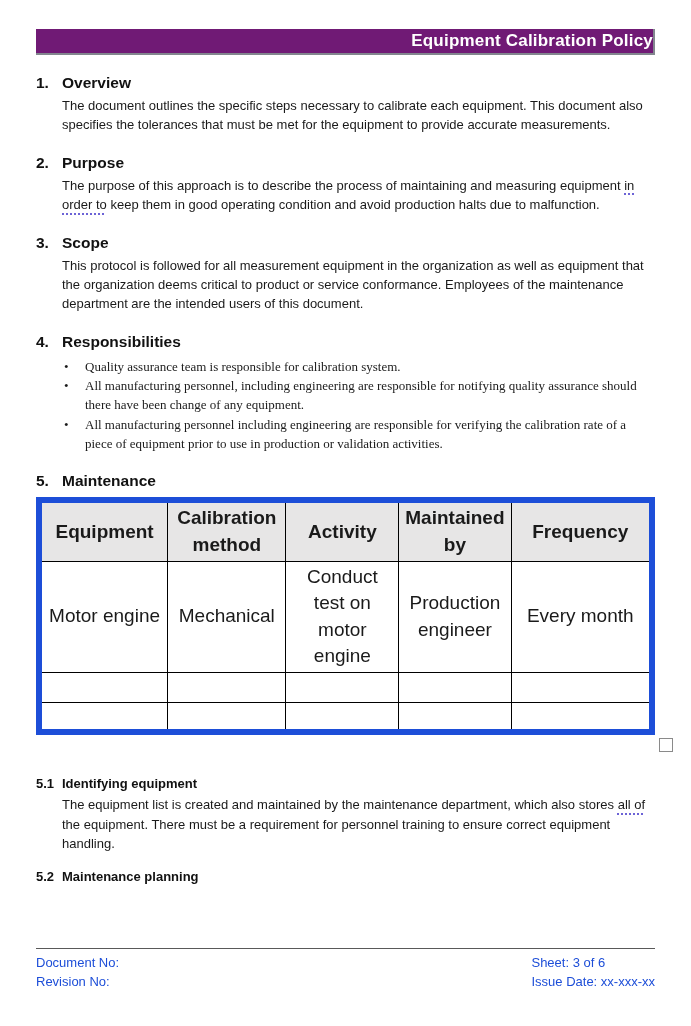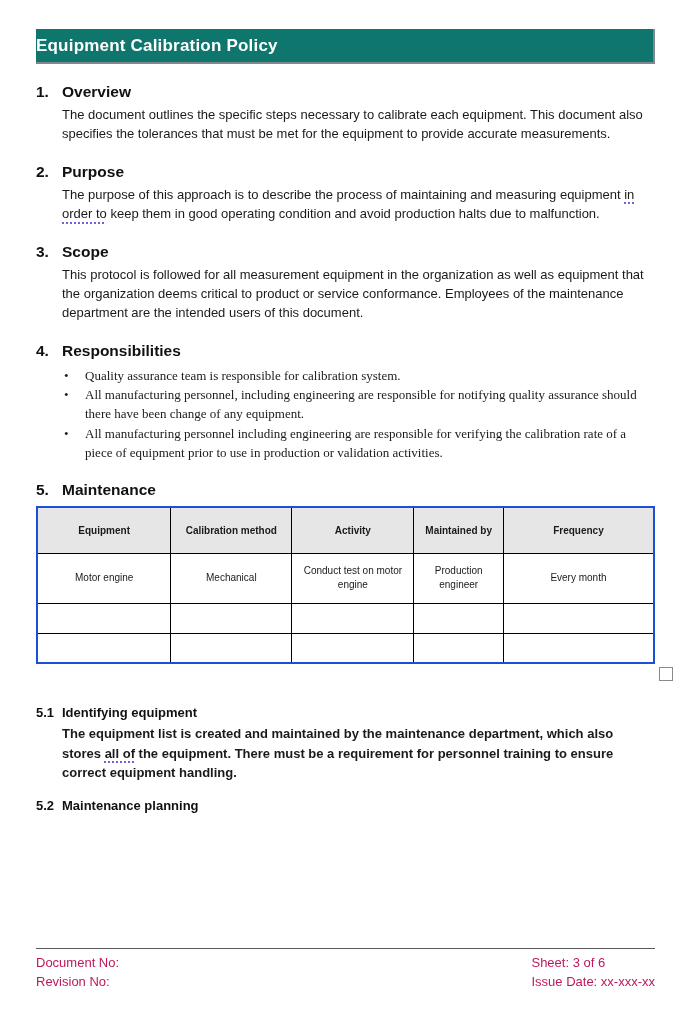--- a/index.html
+++ b/index.html
@@ -7,60 +7,60 @@
   body {
     width: 691px; height: 1026px;
     position: relative; overflow: hidden;
     font-family: "Liberation Sans", sans-serif;
     color: #1a1a1a;
   }
   .page { padding: 29px 36px 0 36px; }
 
   
   .banner {
-    height: 35px;
-    background: #0f766e;
+    height: 26px;
+    background: #701a75;
     border-right: 2px solid #82868e;
     border-bottom: 2px solid #82868e;
-    display: flex; align-items: center; justify-content: flex-start;
+    display: flex; align-items: center; justify-content: flex-end;
     color: #ffffff; font-weight: bold; font-size: 17px; letter-spacing: .2px;
   }
 
   
   .sec-head { display: flex; margin-top: 18px; font-weight: bold; font-size: 15.5px; line-height: 19px; color: #111; }
   .sec-head .num { width: 26px; flex: 0 0 26px; }
 
   .sub-head { display: flex; margin-top: 40px; font-weight: bold; font-size: 13px; line-height: 17px; color: #111; }
   .sub-head .num { width: 26px; flex: 0 0 26px; }
   .sub-head.tight { margin-top: 14px; }
 
   .body-text {
     margin: 4px 0 0 26px;
     font-size: 13px; line-height: 19.4px;
     max-width: 600px;
   }
-  .sub-body { margin-top: 3px; font-weight: bold; }
+  .sub-body { margin-top: 3px; }
 
   .squiggle {
     text-decoration: underline dotted #6C63D6 2px;
     text-underline-offset: 4px;
   }
 
   
   ul.bullets { list-style: none; margin: 6px 0 0 26px; font-size: 13px; line-height: 19.3px; max-width: 600px; font-family: Liberation Serif, serif; }
   ul.bullets li { position: relative; padding-left: 23px; }
   ul.bullets li::before { content: "\2022"; position: absolute; left: 2px; }
 
   
   .table-wrap { position: relative; margin-top: 7px; }
   table.maint {
     width: 100%;
     border-collapse: collapse;
-    border: 2px solid #1d4ed8;
-    font-size: 10px;
+    border: 6px solid #1d4ed8;
+    font-size: 19px;
   }
   table.maint th, table.maint td {
     border: 1px solid #000;
     text-align: center; vertical-align: middle;
     padding: 2px 6px;
     line-height: 1.4;
   }
   table.maint th { background: #E7E6E6; font-weight: bold; height: 46px; }
   table.maint tr.data td { height: 50px; }
   table.maint tr.empty td { height: 30px; }
@@ -74,21 +74,21 @@
     border: 1px solid #8a8a8a;
     background: #ffffff;
   }
 
   
   .footer {
     position: absolute; left: 36px; right: 36px; top: 948px;
     border-top: 1px solid #595959;
     padding-top: 5px;
     display: flex; justify-content: space-between;
-    color: #be185d; font-size: 13px; line-height: 18.5px;
+    color: #1d4ed8; font-size: 13px; line-height: 18.5px;
   }
   .footer .right { }
 </style>
 </head>
 <body>
 
 <div class="page">
 
   <header class="banner">
     <span>Equipment Calibration Policy</span>

